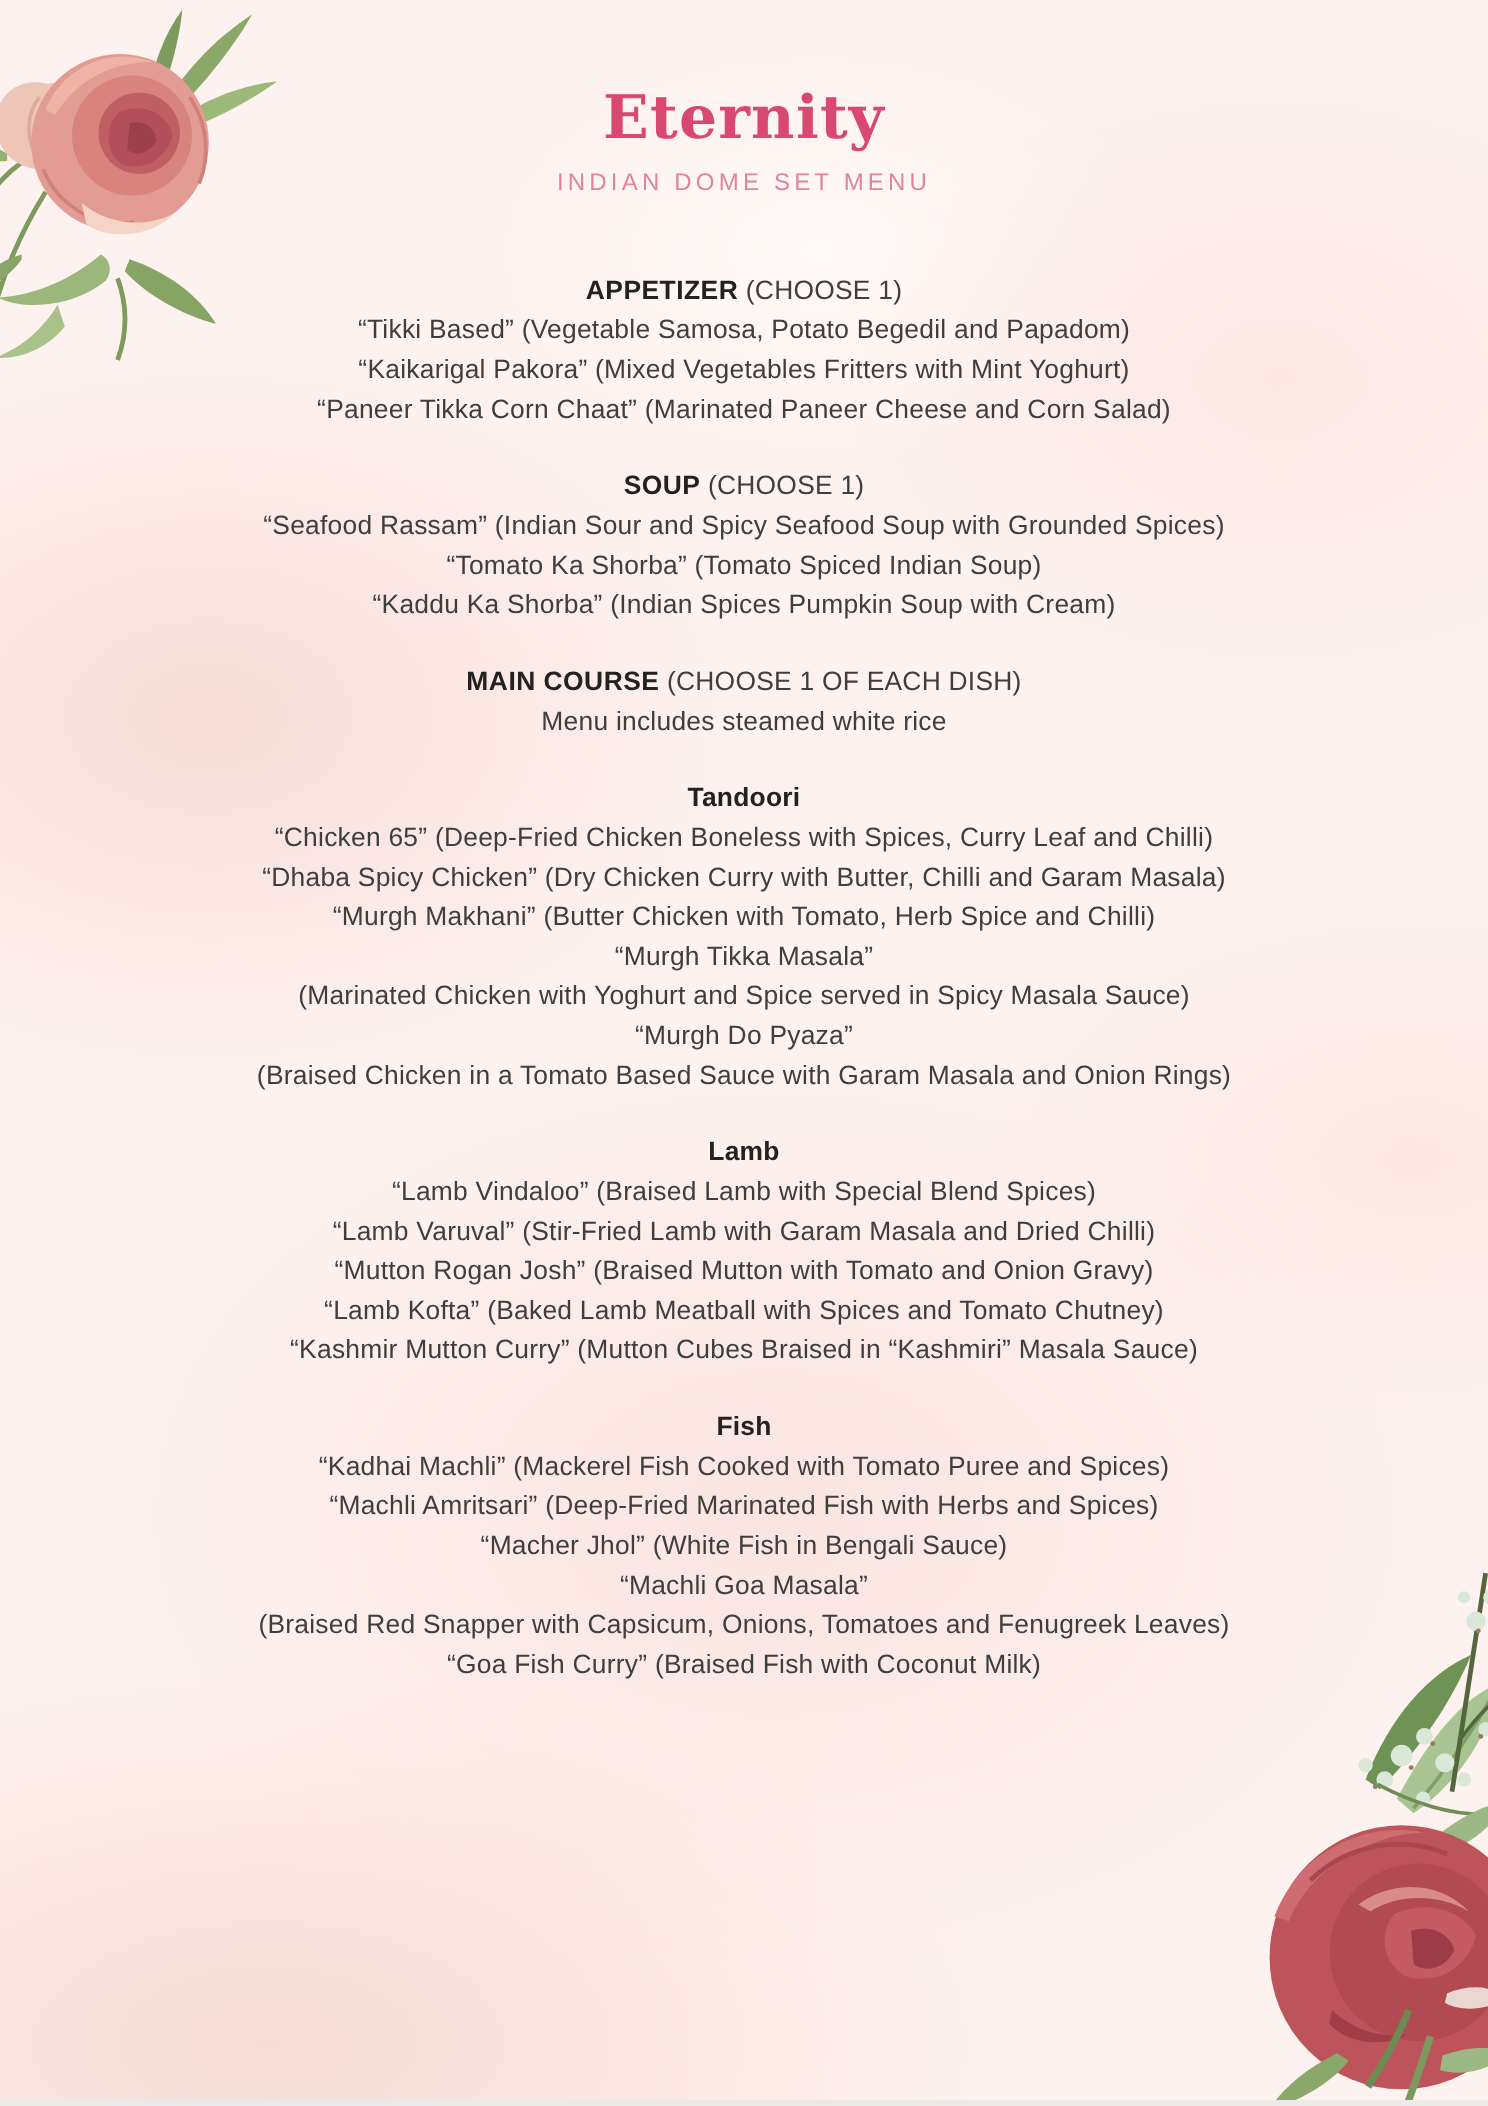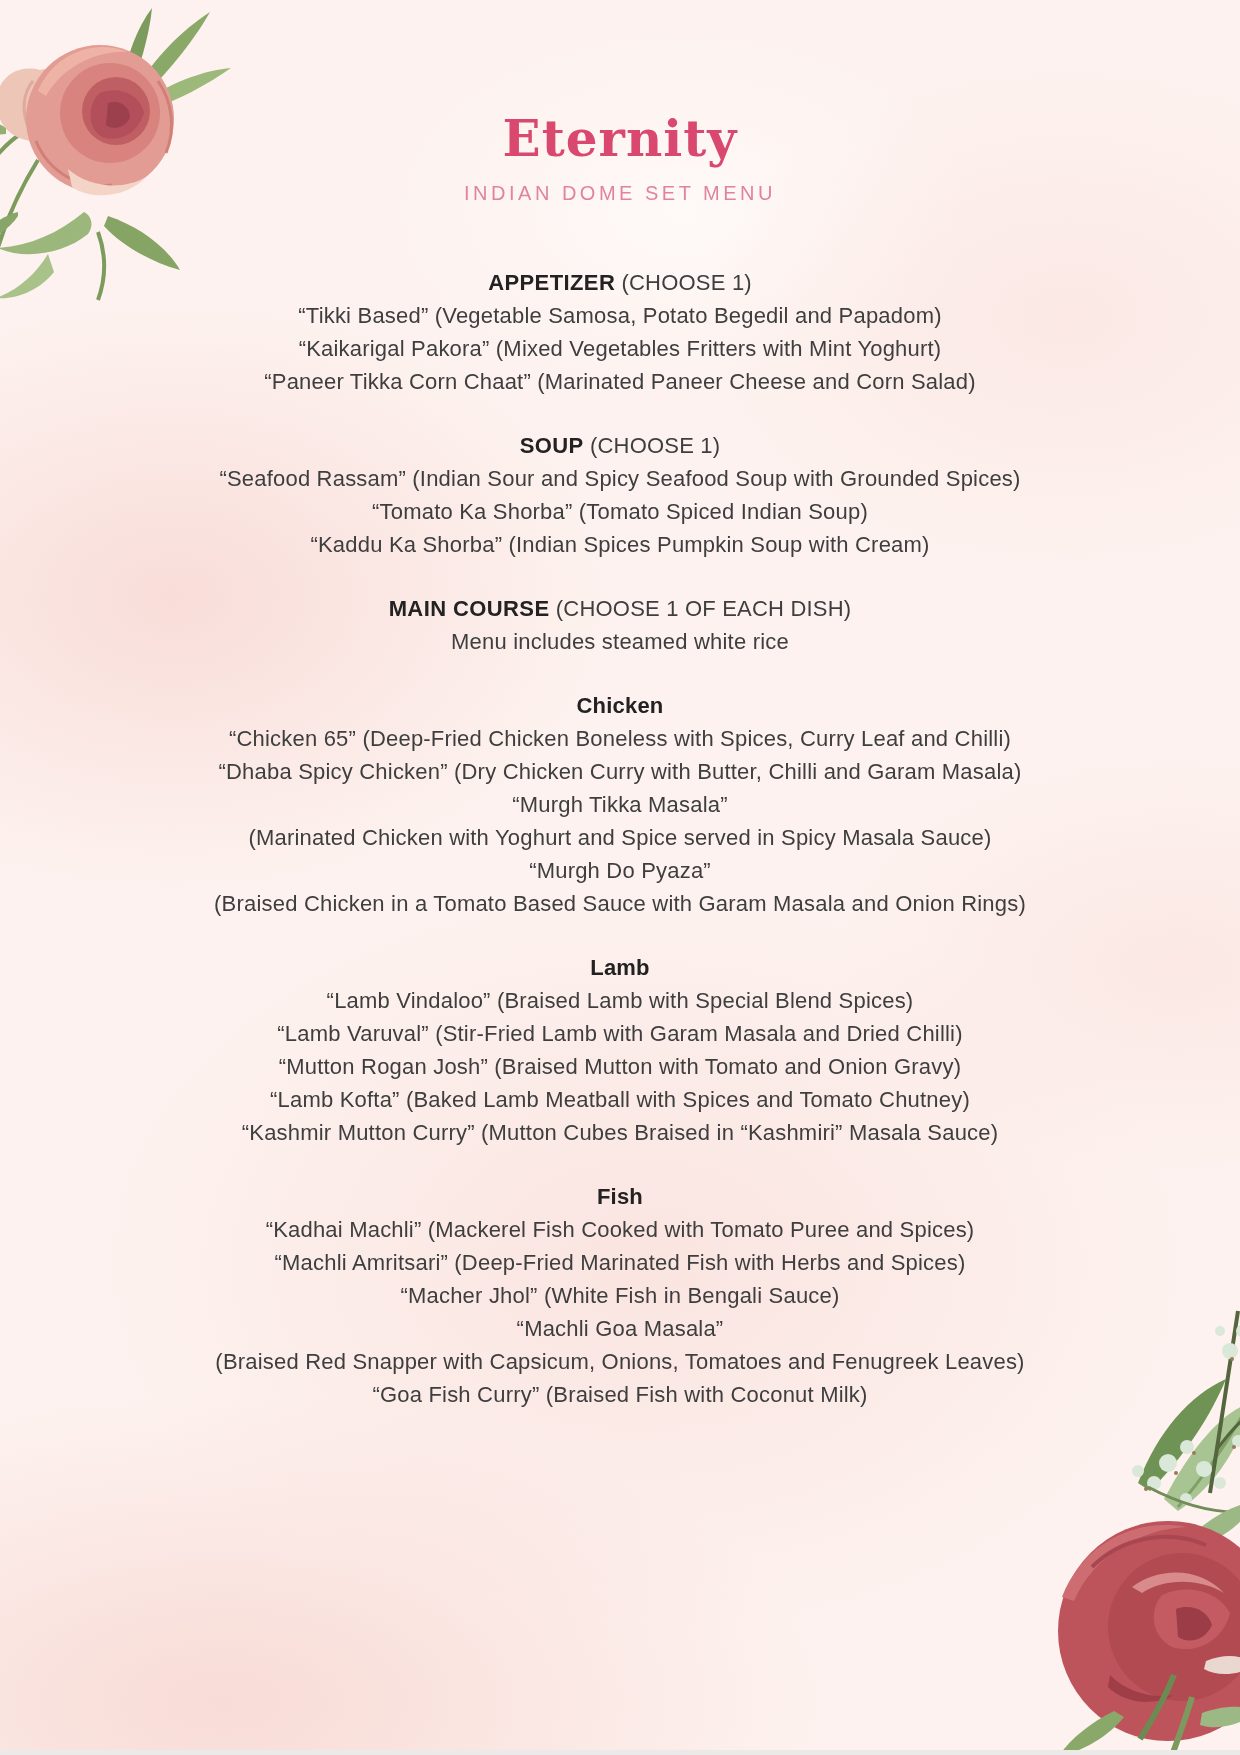--- a/index.html
+++ b/index.html
@@ -14,21 +14,21 @@
       radial-gradient(ellipse 520px 360px at 86% 18%, rgba(250,226,222,.6), rgba(250,226,222,0) 70%),
       radial-gradient(ellipse 760px 520px at 52% 72%, rgba(248,219,214,.6), rgba(248,219,214,0) 72%),
       radial-gradient(ellipse 860px 440px at 18% 97%, rgba(246,210,204,.7), rgba(246,210,204,0) 70%),
       radial-gradient(ellipse 500px 300px at 95% 55%, rgba(249,222,217,.5), rgba(249,222,217,0) 70%),
       radial-gradient(ellipse 420px 260px at 55% 12%, rgba(255,250,248,.9), rgba(255,250,248,0) 70%),
       #fdf2ef;
   }
   .flower{position:absolute;pointer-events:none;}
   .flower.top-left{top:0;left:-14px;width:272px;height:312px;}
   .flower.bottom-right{bottom:-6px;right:-14px;width:316px;height:530px;}
-  .header{position:relative;text-align:center;padding-top:111px;}
+  .header{position:relative;text-align:center;padding-top:70px;}
   .brand{
     margin:0;
     font-family:"DejaVu Serif", serif;
     font-weight:700;
     font-size:50px;
     line-height:56px;
     color:var(--brand-pink,#d9486e);
     letter-spacing:1px;
   }
   .subtitle{
@@ -149,23 +149,24 @@
       <section class="menu-section">
         <div class="section-heading"><span class="section-title">SOUP</span> <span class="section-choose">(CHOOSE 1)</span></div>
         <div class="menu-line menu-item">“Seafood Rassam” (Indian Sour and Spicy Seafood Soup with Grounded Spices)</div>
         <div class="menu-line menu-item">“Tomato Ka Shorba” (Tomato Spiced Indian Soup)</div>
         <div class="menu-line menu-item">“Kaddu Ka Shorba” (Indian Spices Pumpkin Soup with Cream)</div>
       </section>
       <section class="menu-section">
         <div class="section-heading"><span class="section-title">MAIN COURSE</span> <span class="section-choose">(CHOOSE 1 OF EACH DISH)</span></div>
         <div class="menu-line section-note">Menu includes steamed white rice</div>
         <div class="subsection">
-          <div class="subsection-title">Chicken</div>
+          <div class="subsection-title">Tandoori</div>
           <div class="menu-line menu-item">“Chicken 65” (Deep-Fried Chicken Boneless with Spices, Curry Leaf and Chilli)</div>
           <div class="menu-line menu-item">“Dhaba Spicy Chicken” (Dry Chicken Curry with Butter, Chilli and Garam Masala)</div>
+          <div class="menu-line menu-item">“Murgh Makhani” (Butter Chicken with Tomato, Herb Spice and Chilli)</div>
           <div class="menu-line menu-item">“Murgh Tikka Masala”</div>
           <div class="menu-line menu-item">(Marinated Chicken with Yoghurt and Spice served in Spicy Masala Sauce)</div>
           <div class="menu-line menu-item">“Murgh Do Pyaza”</div>
           <div class="menu-line menu-item">(Braised Chicken in a Tomato Based Sauce with Garam Masala and Onion Rings)</div>
         </div>
         <div class="subsection">
           <div class="subsection-title">Lamb</div>
           <div class="menu-line menu-item">“Lamb Vindaloo” (Braised Lamb with Special Blend Spices)</div>
           <div class="menu-line menu-item">“Lamb Varuval” (Stir-Fried Lamb with Garam Masala and Dried Chilli)</div>
           <div class="menu-line menu-item">“Mutton Rogan Josh” (Braised Mutton with Tomato and Onion Gravy)</div>

